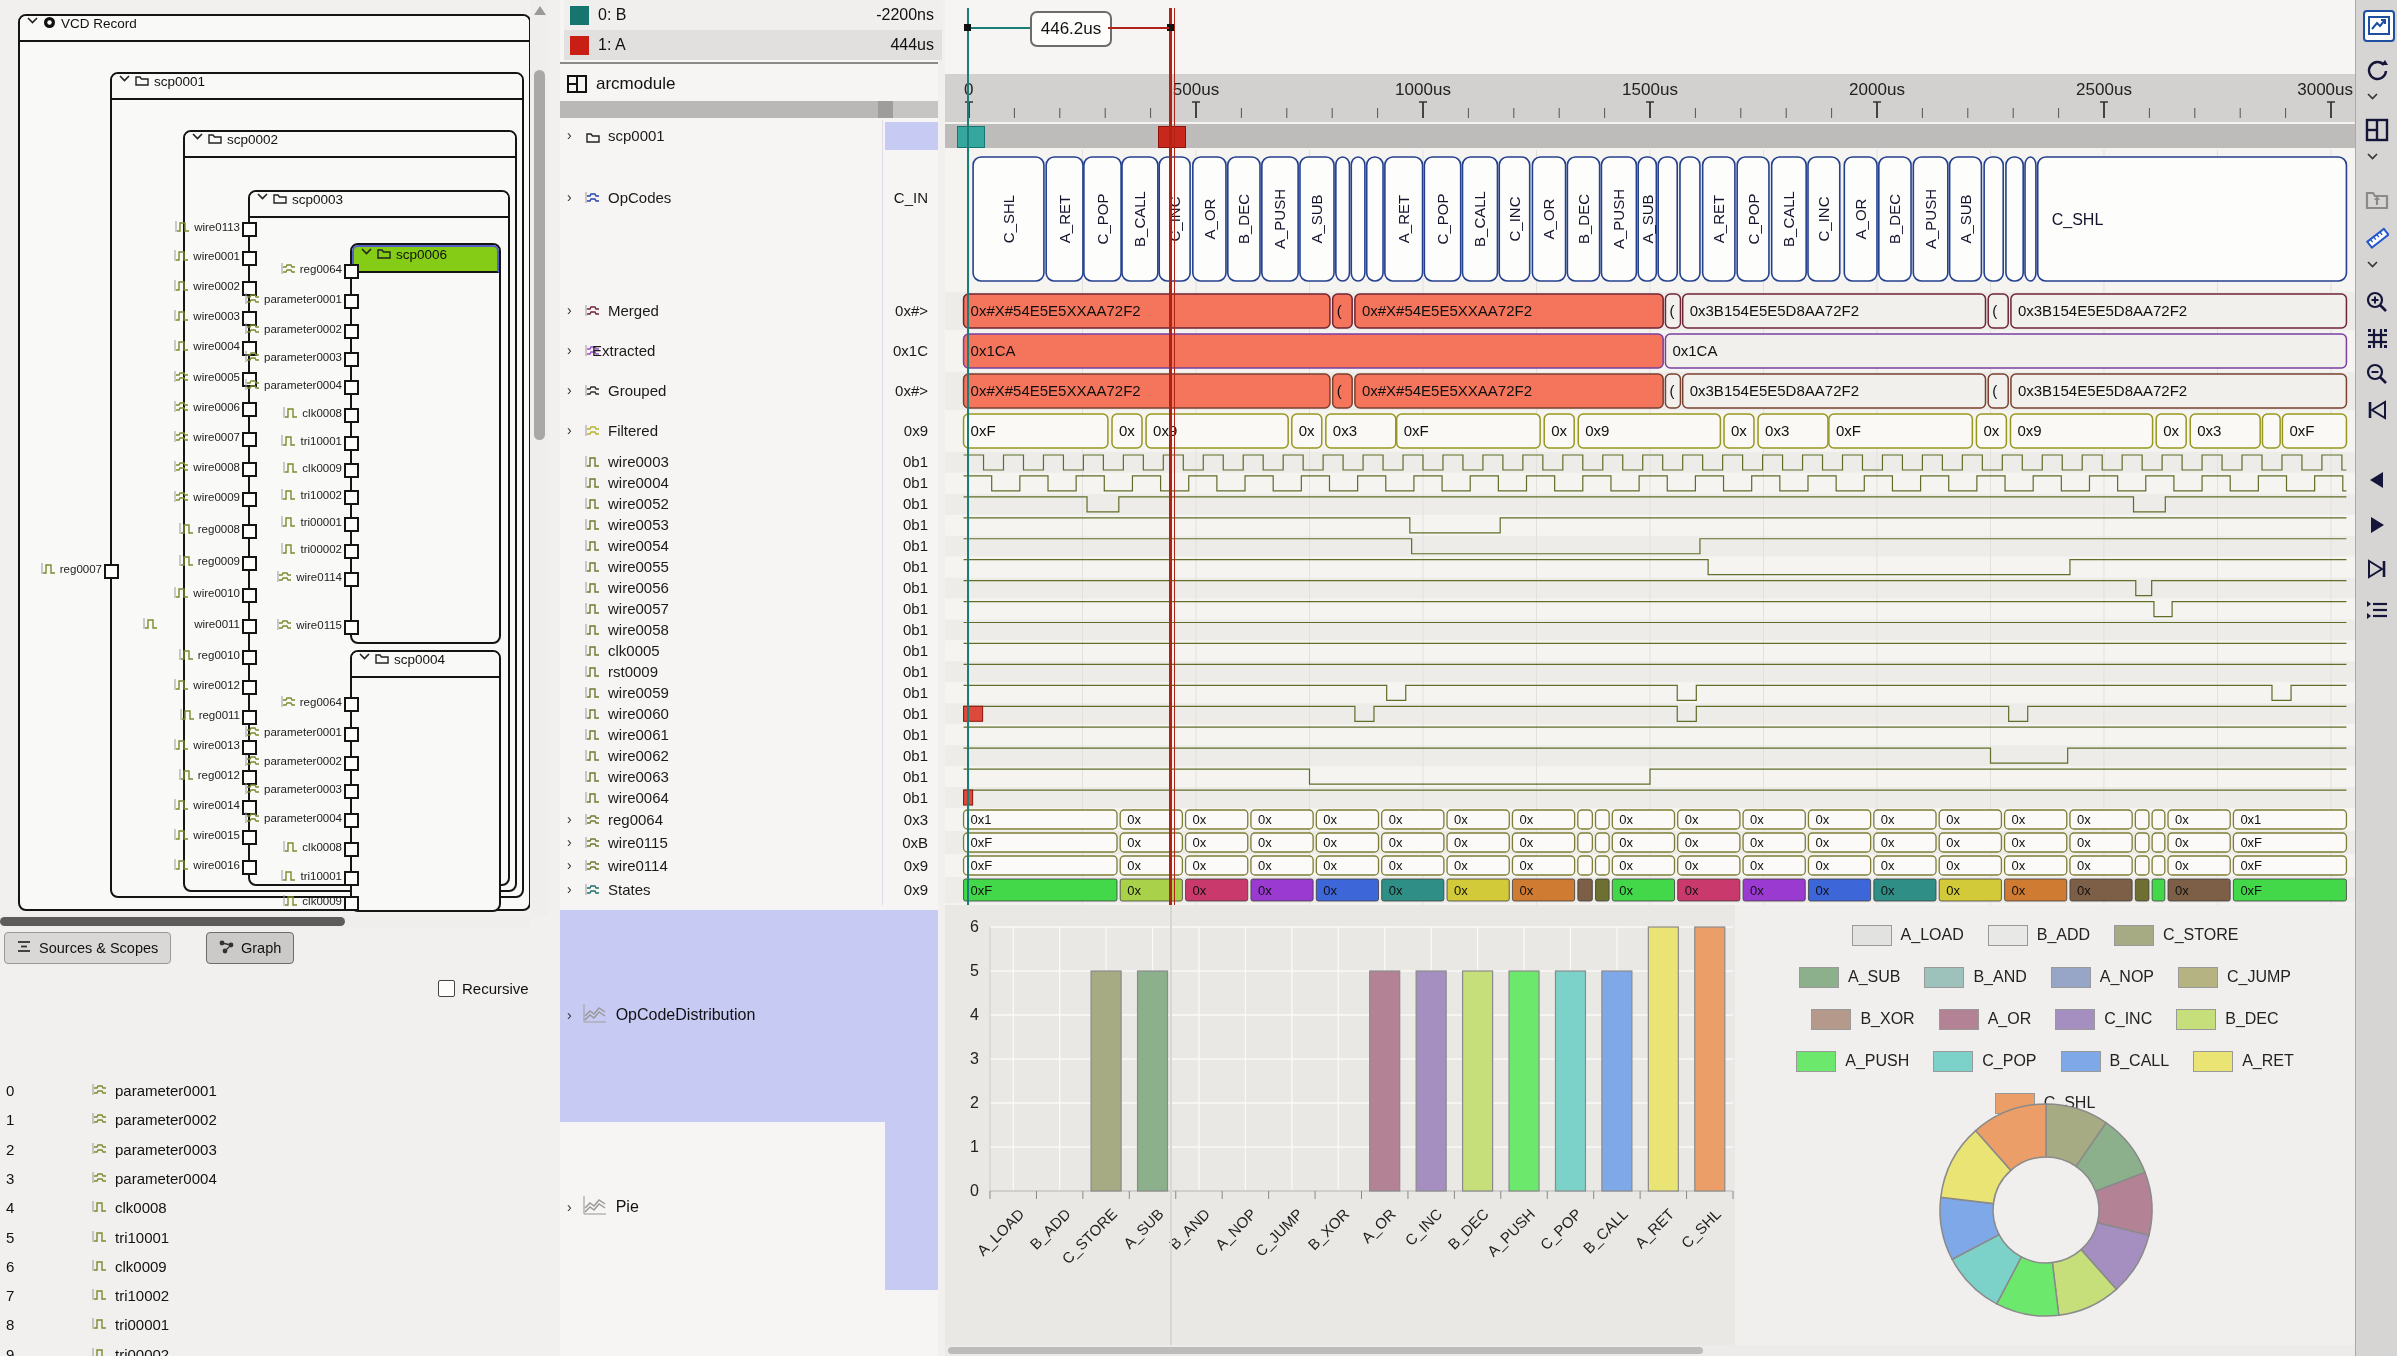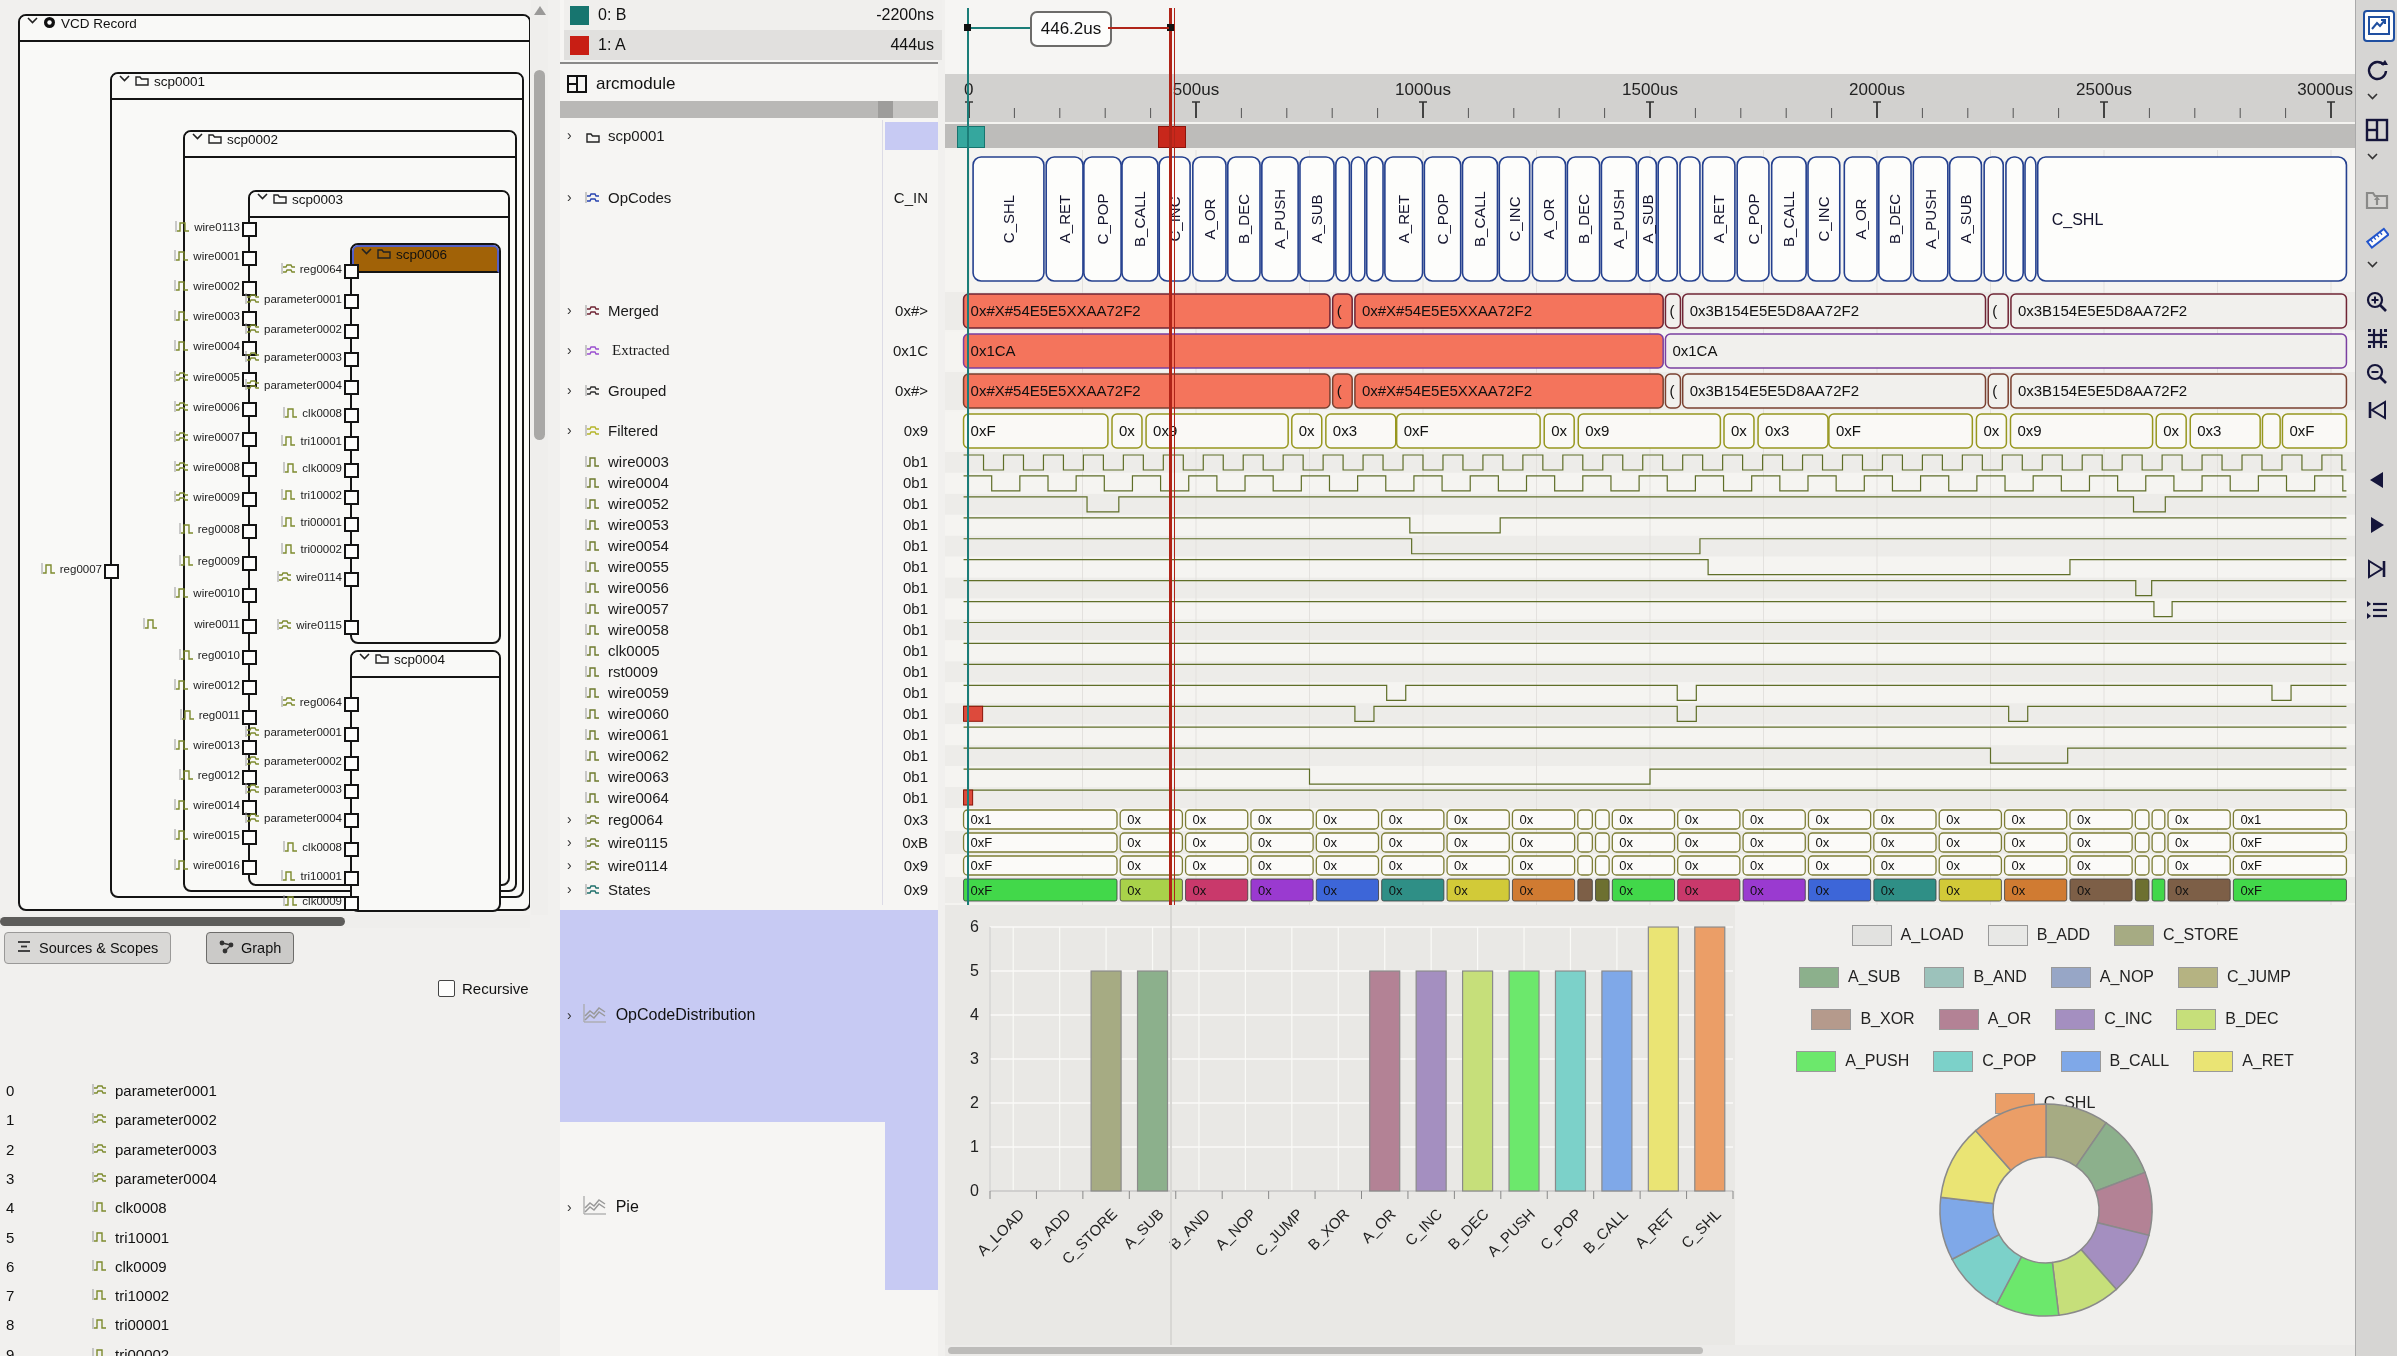--- a/index.html
+++ b/index.html
@@ -5,21 +5,21 @@
   html,body{margin:0;padding:0;width:2397px;height:1356px;overflow:hidden;
     font-family:"Liberation Sans",sans-serif;background:#f1f0ee;}
   .abs{position:absolute;}
   svg text{font-family:"Liberation Sans",sans-serif;}
   
   #tree-panel{left:0;top:0;width:530px;height:915px;background:#f1f0ee;overflow:hidden;}
   .tbox{position:absolute;background:#f9f9f7;border:2.4px solid #141414;border-radius:8px;}
   .tbox-title{position:absolute;left:0;top:0;right:0;height:24px;display:flex;align-items:flex-start;
     gap:5px;padding-left:7px;font-size:13.5px;color:#111;border-bottom:2.4px solid #141414;
     border-radius:6px 6px 0 0;background:#f9f9f7;}
-  .tbox-title.hl{background:#a16207;border:2px solid #5560c8;border-bottom:2.4px solid #141414;}
+  .tbox-title.hl{background:#84cc16;border:2px solid #5560c8;border-bottom:2.4px solid #141414;}
   .pin{position:absolute;width:11px;height:11px;background:#fdfdfc;border:2.2px solid #141414;}
   .plabel{position:absolute;display:flex;align-items:center;gap:3px;font-size:11.5px;color:#222;white-space:nowrap;}
   
   #tree-vscroll{left:531px;top:0;width:17px;height:915px;background:#efeeec;}
   #tree-vthumb{left:3px;top:70px;width:11px;height:370px;background:#a9a8a6;border-radius:6px;}
   #tree-varrow{left:3px;top:6px;width:0;height:0;border-left:6px solid transparent;border-right:6px solid transparent;border-bottom:9px solid #9a9998;}
   #tree-hscroll{left:0;top:915px;width:530px;height:13px;background:#efeeec;}
   #tree-hthumb{left:0;top:2px;width:345px;height:9px;background:#5d5c5a;border-radius:5px;}
   
   #left-bottom{left:0;top:928px;width:560px;height:428px;background:#f1f0ee;}
@@ -695,21 +695,21 @@
         <div class="sig-name" style="left: 48px; top: 10px;">Merged</div>
         <div class="sig-val" style="top: 10px;">0x#&gt;</div>
       </div>
       <div class="sig-row" style="top: 332px; height: 38px;">
         <div class="sig-chev" style="top: 10px;">›</div>
         <span style="position: absolute; left: 25px; top: 11px;"><svg width="16" height="13">
             <path d="M2,5 H5 L6,3 H10 L11,5 H14" stroke="#9a4fd0" fill="none" stroke-width="1.4"></path>
             <path d="M2,10 H5 L6,8 H10 L11,10 H14" stroke="#9a4fd0" fill="none" stroke-width="1.4"></path>
             <line x1="1" y1="1" x2="1" y2="12" stroke="#999" stroke-width="1"></line>
           </svg></span>
-        <div class="sig-name" style="left: 52px; top: 10px; font-family: Liberation Serif, serif;">Extracted</div>
+        <div class="sig-name" style="left: 32px; top: 10px;">Extracted</div>
         <div class="sig-val" style="top: 10px;">0x1C</div>
       </div>
       <div class="sig-row" style="top: 372px; height: 38px;">
         <div class="sig-chev" style="top: 10px;">›</div>
         <span style="position: absolute; left: 25px; top: 11px;"><svg width="16" height="13">
             <path d="M2,5 H5 L6,3 H10 L11,5 H14" stroke="#2f2f2f" fill="none" stroke-width="1.4"></path>
             <path d="M2,10 H5 L6,8 H10 L11,10 H14" stroke="#2f2f2f" fill="none" stroke-width="1.4"></path>
             <line x1="1" y1="1" x2="1" y2="12" stroke="#999" stroke-width="1"></line>
           </svg></span>
         <div class="sig-name" style="left: 48px; top: 10px;">Grouped</div>

